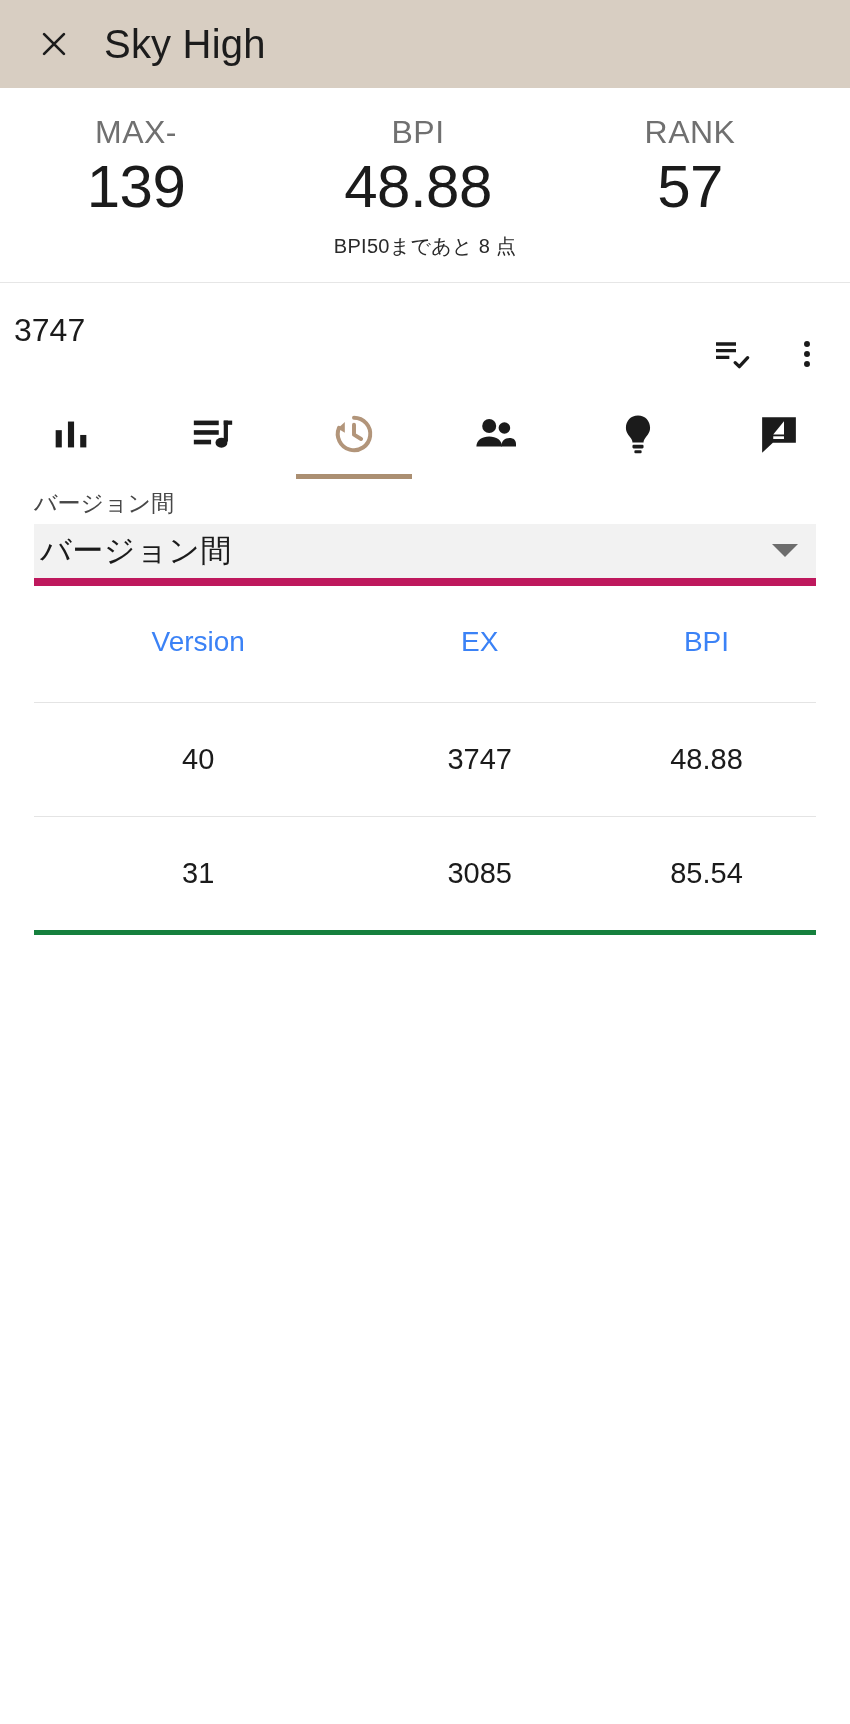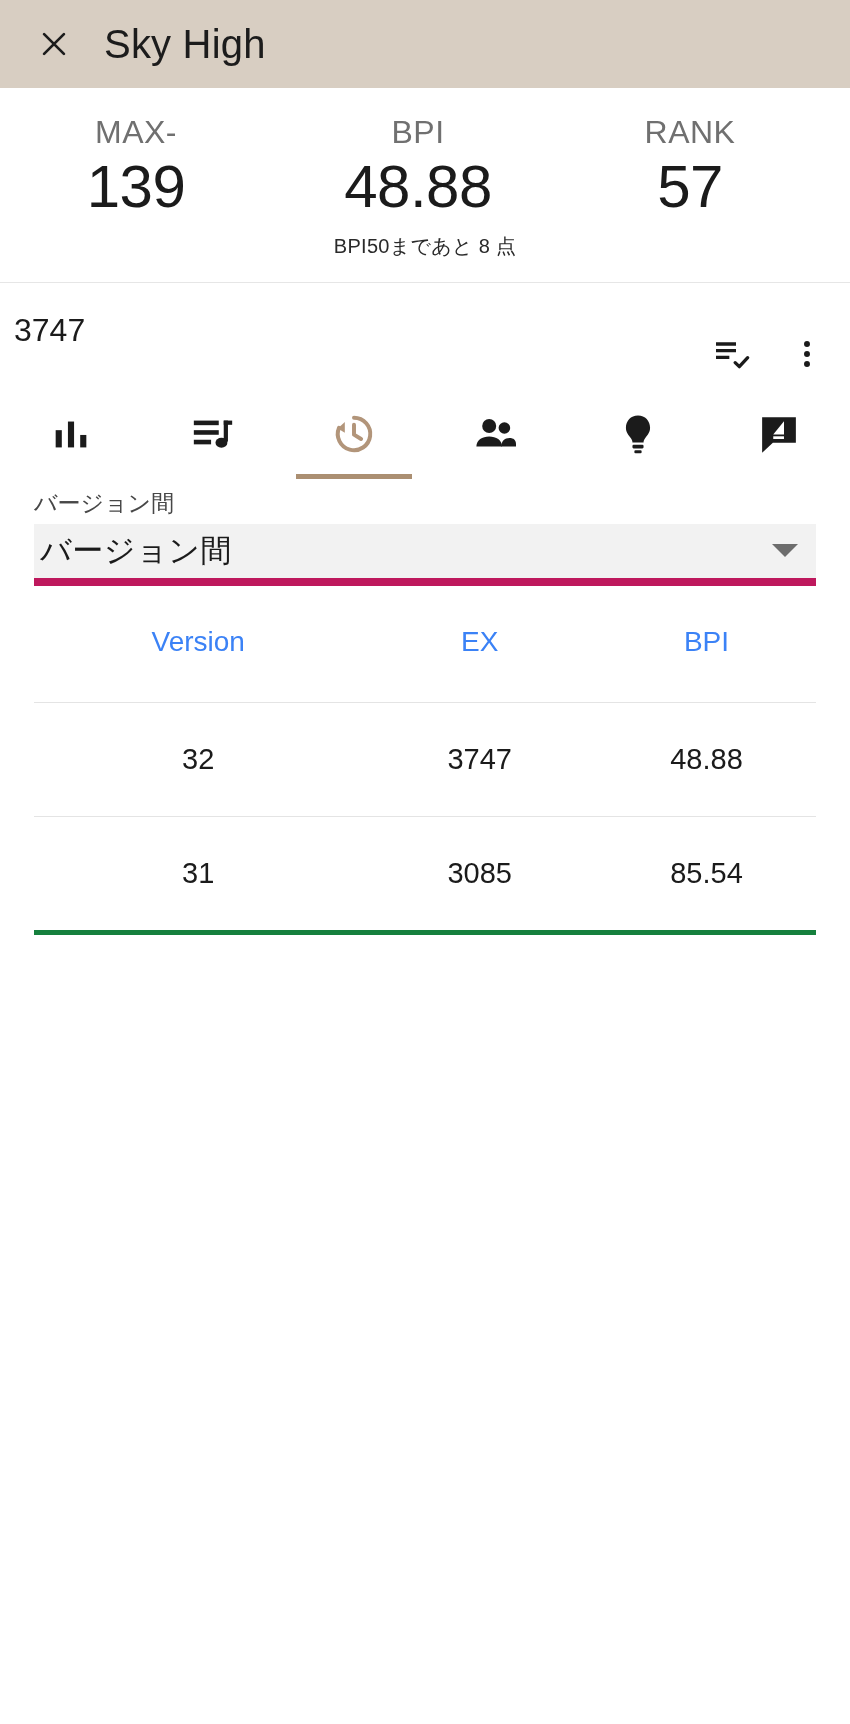--- a/index.html
+++ b/index.html
@@ -320,21 +320,21 @@
 <table class="table">
   <thead>
     <tr>
       <th class="c-version">Version</th>
       <th class="c-ex">EX</th>
       <th class="c-bpi">BPI</th>
     </tr>
   </thead>
   <tbody>
     <tr>
-      <td>32</td>
+      <td>40</td>
       <td>3747</td>
       <td>48.88</td>
     </tr>
     <tr>
       <td>31</td>
       <td>3085</td>
       <td>85.54</td>
     </tr>
   </tbody>
 </table>

